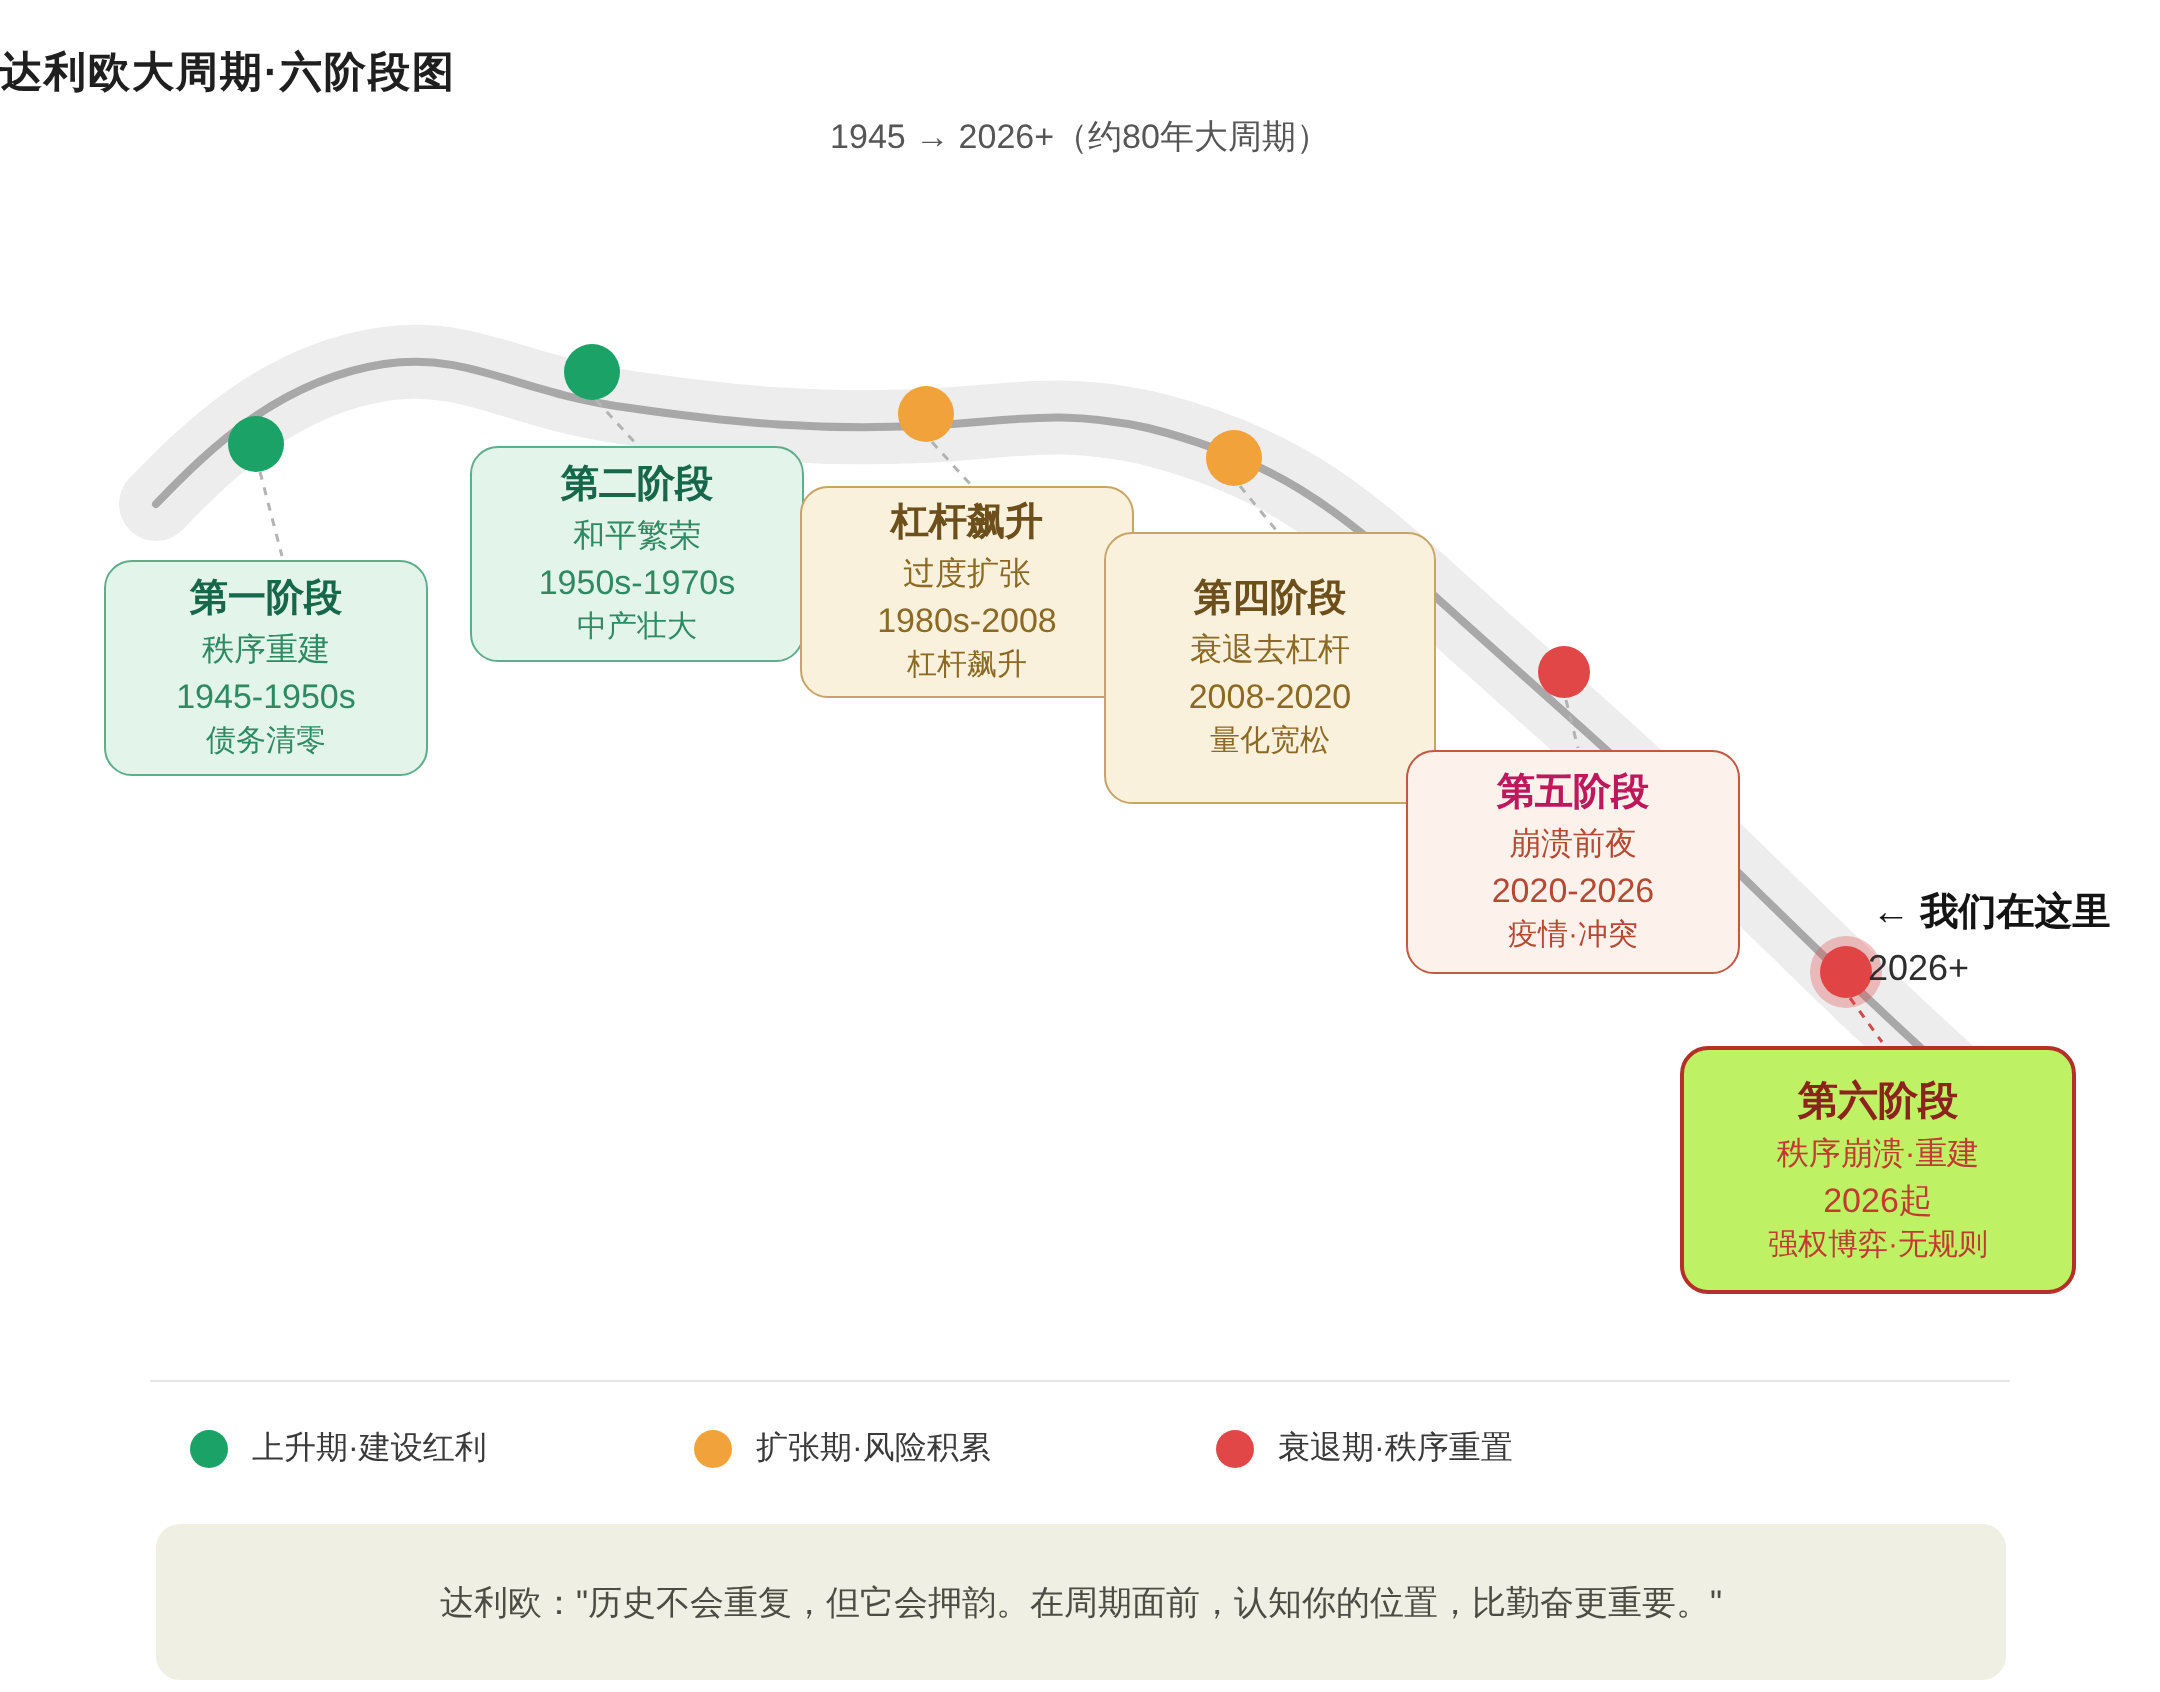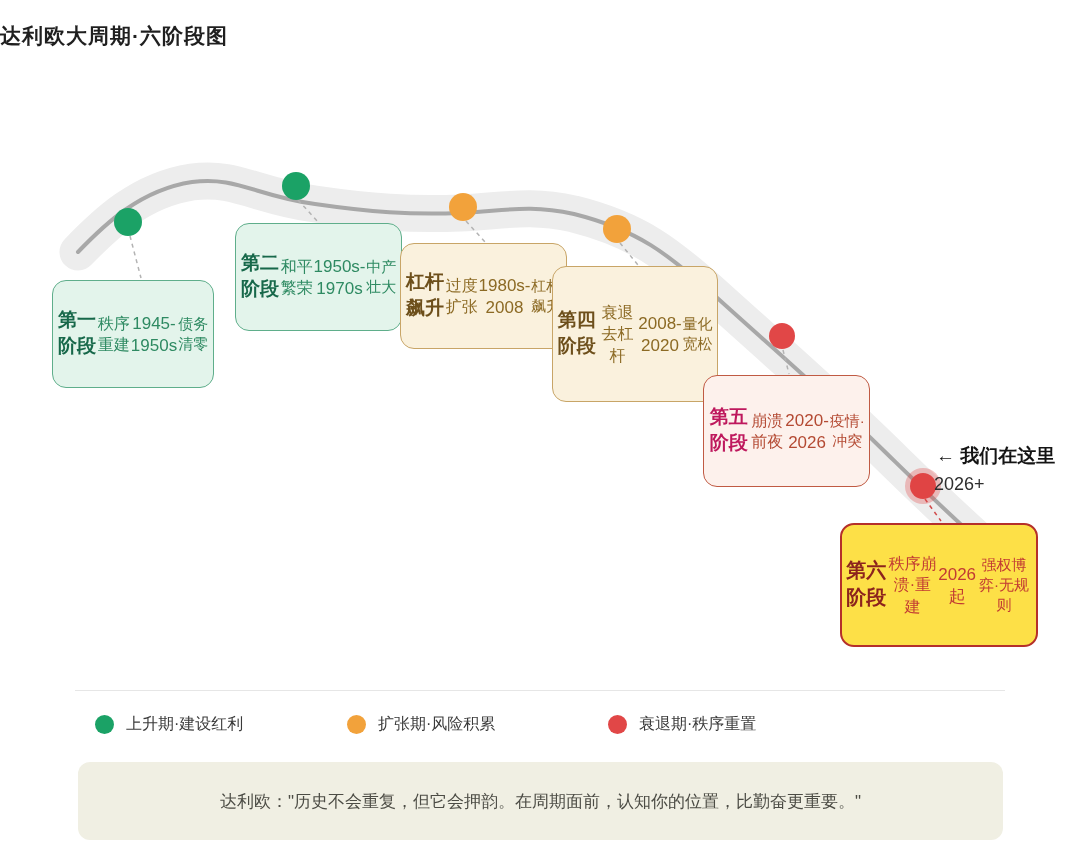--- a/index.html
+++ b/index.html
@@ -6,41 +6,41 @@
   body{font-family:"Liberation Sans","DejaVu Sans",sans-serif;}
   .canvas{position:relative;width:1080px;height:846px;background:#fff;overflow:hidden;}
 
   .page-title{position:absolute;left:0;top:22px;width:100%;text-align:left;
     font-size:21px;font-weight:700;color:#1f1f1f;letter-spacing:1px;}
   .page-subtitle{position:absolute;left:0;top:57px;width:100%;text-align:center;
     font-size:17px;color:#565656;}
 
   .curve-svg{position:absolute;left:0;top:0;}
 
-  .stage-box{position:absolute;border-radius:14px;display:flex;flex-direction:row;
+  .stage-box{position:absolute;border-radius:14px;display:flex;flex-direction:column;
     align-items:center;justify-content:center;text-align:center;line-height:1.32;
     box-sizing:border-box;padding:18px 4px;}
   .stage-box .t{font-size:19px;font-weight:700;margin-bottom:3px;}
   .stage-box .n{font-size:16px;}
   .stage-box .p{font-size:17px;margin-top:2px;}
   .stage-box .d{font-size:15px;}
 
   .rise{background:#e3f4eb;border:1.5px solid #5fae8b;}
   .rise .t{color:#17684a;}
   .rise .n,.rise .p,.rise .d{color:#2e8a62;}
 
   .expand{background:#faf1dd;border:1.5px solid #c8a567;}
   .expand .t{color:#6d4f1b;}
   .expand .n,.expand .p,.expand .d{color:#8c6a24;}
 
   .decline{background:#fdf1ec;border:1.5px solid #c05a43;}
   .decline .t{color:#be185d;}
   .decline .n,.decline .p,.decline .d{color:#b44a33;}
 
-  .decline-strong{background:#fde047;border:2.5px solid #b5302a;}
+  .decline-strong{background:#bef264;border:2.5px solid #b5302a;}
   .decline-strong .t{color:#8c231d;font-size:20px;}
   .decline-strong .n,.decline-strong .p,.decline-strong .d{color:#c23b33;}
 
   .marker-label{position:absolute;left:936px;top:443px;font-size:19px;font-weight:700;
     color:#141414;white-space:nowrap;}
   .marker-sublabel{position:absolute;left:934px;top:474px;font-size:18px;color:#2e2e2e;}
 
   .legend-divider{position:absolute;left:75px;top:690px;width:930px;height:0;
     border-top:1px solid #e6e6e6;}
   .legend-item{position:absolute;top:714px;display:flex;align-items:center;gap:12px;}
@@ -52,20 +52,21 @@
     align-items:center;justify-content:center;gap:7px;}
   .footer-quote{font-size:17px;color:#4c4c45;}
   .footer-credit{font-size:16px;color:#55554d;}
 </style>
 </head>
 <body>
 
 <div class="canvas">
 
   <div class="page-title">达利欧大周期·六阶段图</div>
+  <div class="page-subtitle">1945 → 2026+（约80年大周期）</div>
 
   <svg class="curve-svg" width="1080" height="846" viewBox="0 0 1080 846">
 
     <path d="M 78 252 C 105 224, 140 190, 192 182 C 236 176, 256 196, 315 204
          C 370 212, 410 215, 460 213 C 505 211, 528 204, 574 214
          C 638 230, 668 254, 714 295 C 768 344, 824 392, 879 446
          C 914 480, 944 510, 988 549" fill="none" stroke="#ededed" stroke-width="37" stroke-linecap="round"></path>
 
     <path d="M 78 252 C 105 224, 140 190, 192 182 C 236 176, 256 196, 315 204
          C 370 212, 410 215, 460 213 C 505 211, 528 204, 574 214

